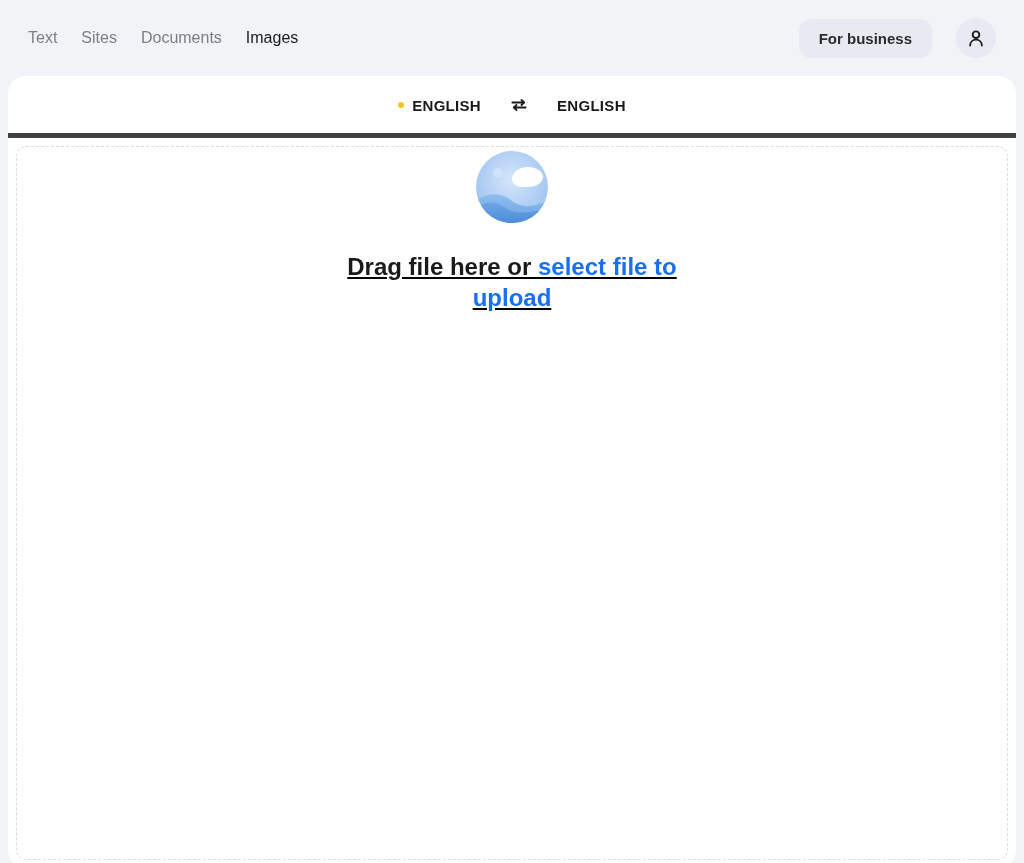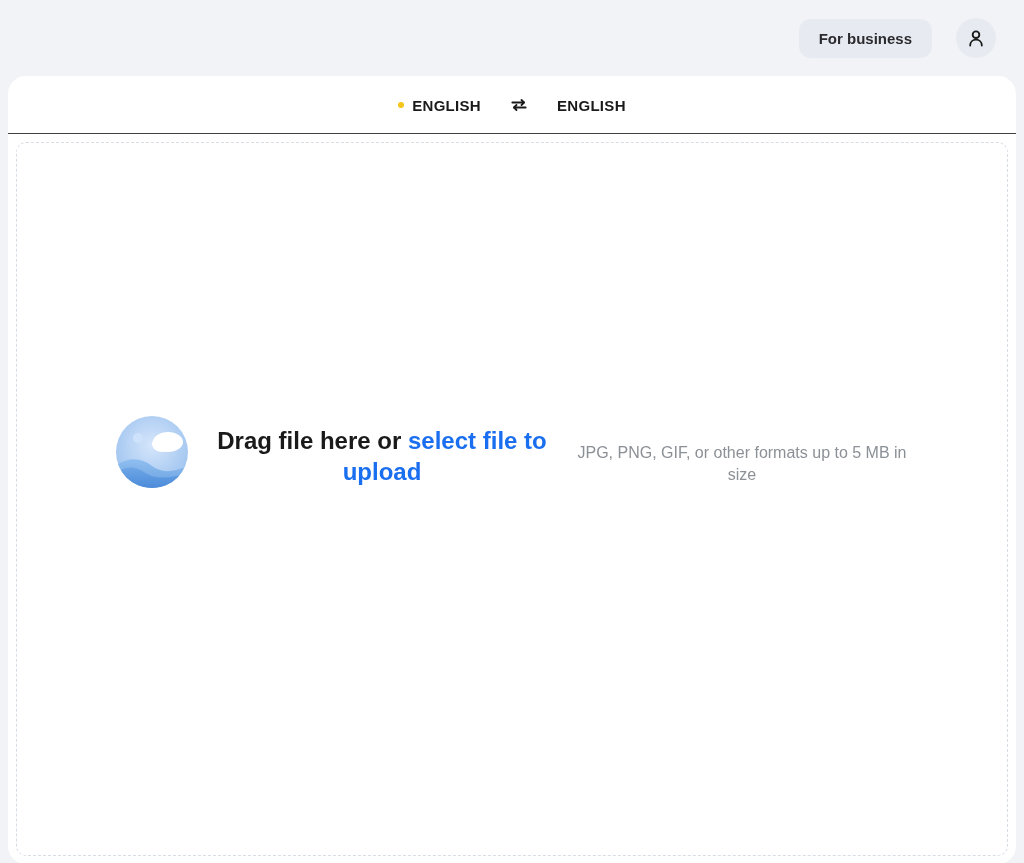--- a/index.html
+++ b/index.html
@@ -68,21 +68,21 @@
       margin: 0 8px;
       border-radius: 18px;
       overflow: hidden;
     }
     .lang-bar {
       display: flex;
       align-items: center;
       justify-content: center;
       gap: 28px;
       padding: 19px 0 18px 0;
-      border-bottom: 1px solid #404040;
+      border-bottom: 5px solid #404040;
     }
     .lang-item {
       display: flex;
       align-items: center;
       gap: 8px;
       font-size: 15px;
       font-weight: 700;
       letter-spacing: 0.3px;
       color: #1a1a1a;
       cursor: pointer;
@@ -99,24 +99,24 @@
       align-items: center;
     }
     .dropzone-wrap {
       padding: 8px;
     }
     .dropzone {
       border: 1.5px dashed #d8dde4;
       border-radius: 10px;
       height: 714px;
       display: flex;
-      flex-direction: row;
-      align-items: center;
-      justify-content: center;
+      flex-direction: column;
+      align-items: center;
       padding-bottom: 70px;
+      text-decoration: underline;
     }
     .upload-illustration {
       width: 80px;
       height: 80px;
       margin-bottom: 24px;
     }
     .drag-text {
       font-size: 24px;
       font-weight: 700;
       color: #1a1a1a;
@@ -135,20 +135,26 @@
       color: #8b9096;
       text-align: center;
       max-width: 340px;
       line-height: 1.4;
     }
   </style>
 </head>
 <body>
 
 <div class="header">
+  <div class="nav-tabs">
+    <div class="nav-tab">Text</div>
+    <div class="nav-tab">Sites</div>
+    <div class="nav-tab">Documents</div>
+    <div class="nav-tab active">Images</div>
+  </div>
   <div class="header-spacer"></div>
   <button class="business-btn">For business</button>
   <div class="avatar">
     <svg width="20" height="20" viewBox="0 0 24 24" fill="none" stroke="#1a1a1a" stroke-width="2.2" stroke-linecap="round" stroke-linejoin="round">
       <circle cx="12" cy="8" r="4"></circle>
       <path d="M5 21c0-4 3-7 7-7s7 3 7 7"></path>
     </svg>
   </div>
 </div>
 
@@ -196,16 +202,15 @@
         <g clip-path="url(#clip)">
           <path d="M-5 60 Q 20 38 40 54 Q 55 66 85 50 L 85 85 L -5 85 Z" fill="url(#hill2)"></path>
           <path d="M-5 68 Q 15 48 32 60 Q 48 72 85 58 L 85 85 L -5 85 Z" fill="url(#hill1)"></path>
         </g>
         <ellipse cx="56" cy="30" rx="15" ry="10" fill="#ffffff"></ellipse>
         <ellipse cx="50" cy="32" rx="10" ry="8" fill="#ffffff"></ellipse>
       </svg>
       <div class="drag-text">
         <span>Drag file here or </span><span class="drag-link">select file to upload</span>
       </div>
-      <div class="hint-text">JPG, PNG, GIF, or other formats up to 5 MB in size</div>
     </div>
   </div>
 </div>
 
 </body></html>

